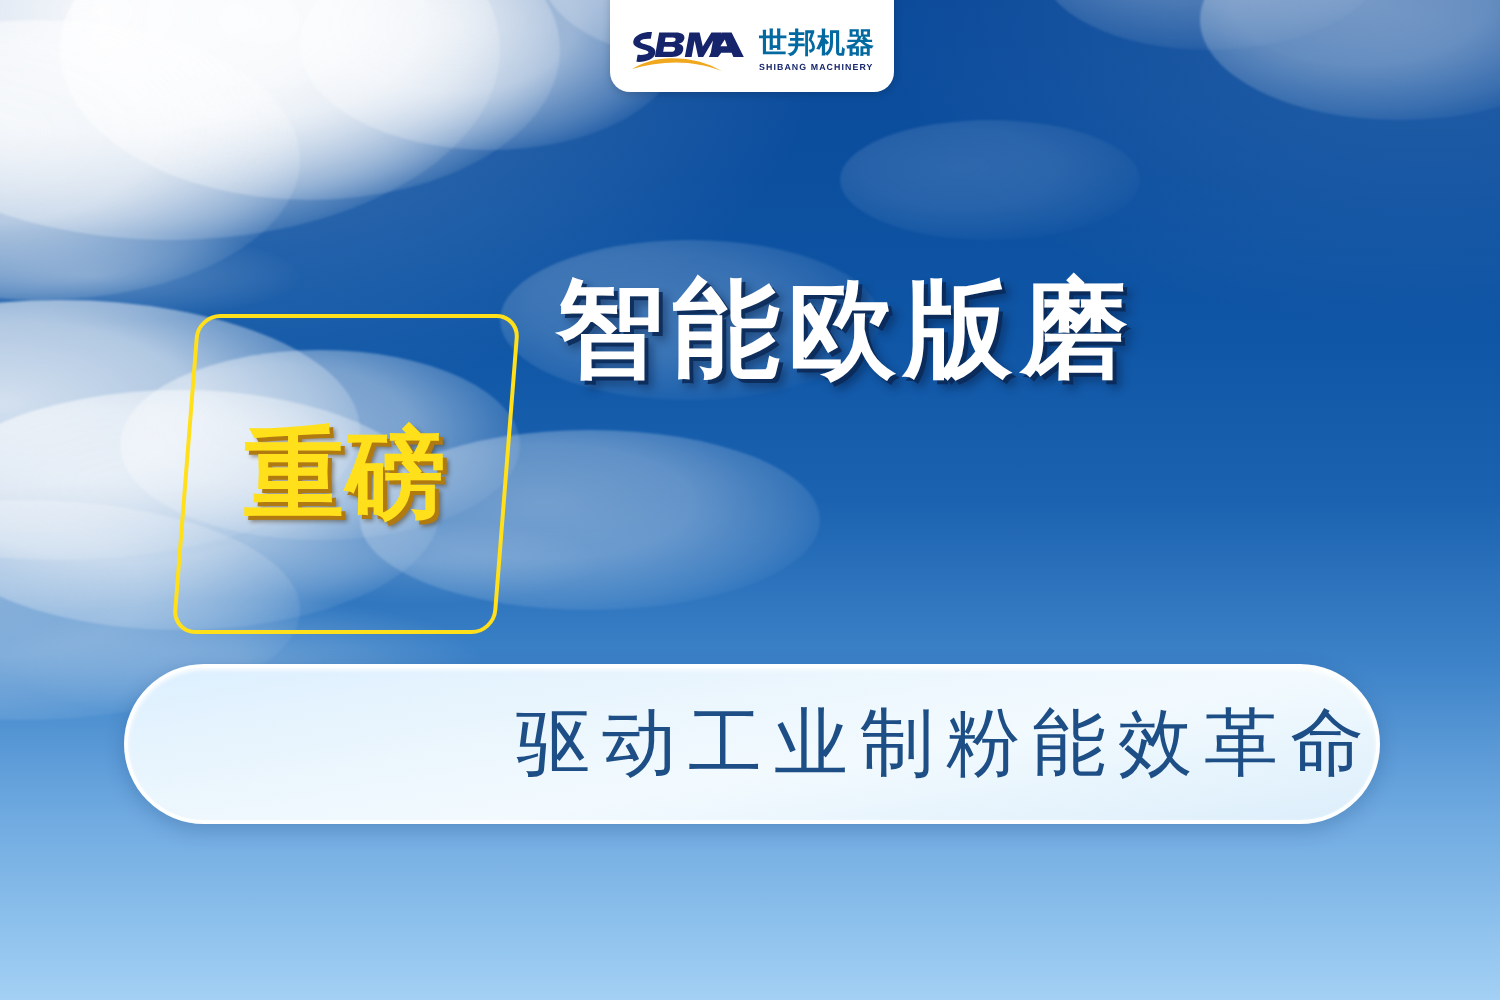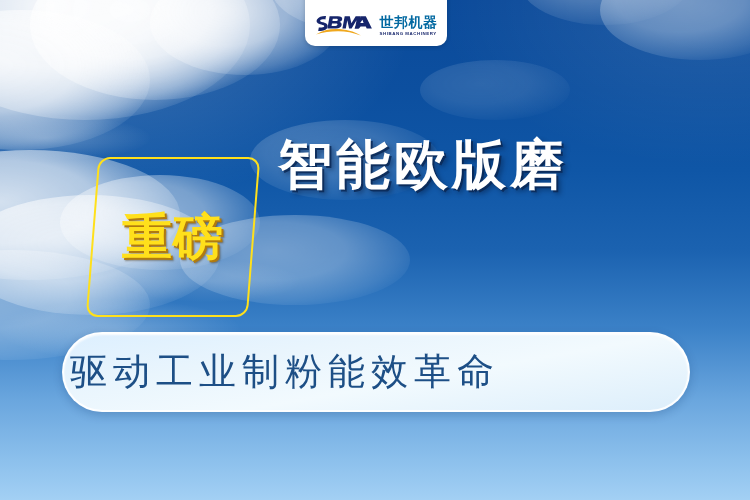--- a/index.html
+++ b/index.html
@@ -127,21 +127,21 @@
   }
   #headline .hl-2{letter-spacing:4px;text-align:center;}
 
   
   #subtitle-pill{
     position:absolute;left:62px;top:332px;width:628px;height:80px;
     border-radius:42px;
     background:linear-gradient(170deg,#dcefff 0%,#e9f5fd 30%,#f2fafe 58%,#dceefb 100%);
     border:2px solid rgba(255,255,255,.92);
     box-shadow:0 3px 10px rgba(8,45,100,.22), inset 0 1px 2px rgba(255,255,255,.9);
-    display:flex;align-items:center;justify-content:flex-start;
+    display:flex;align-items:center;justify-content:flex-end;
     z-index:5;box-sizing:border-box;
   }
   #subtitle-text{
     font-family:"DejaVu Sans","Liberation Sans",sans-serif;
     font-size:37px;
     color:#1d4f86;
     letter-spacing:6px;
     white-space:nowrap;
     text-indent:6px;
   }

